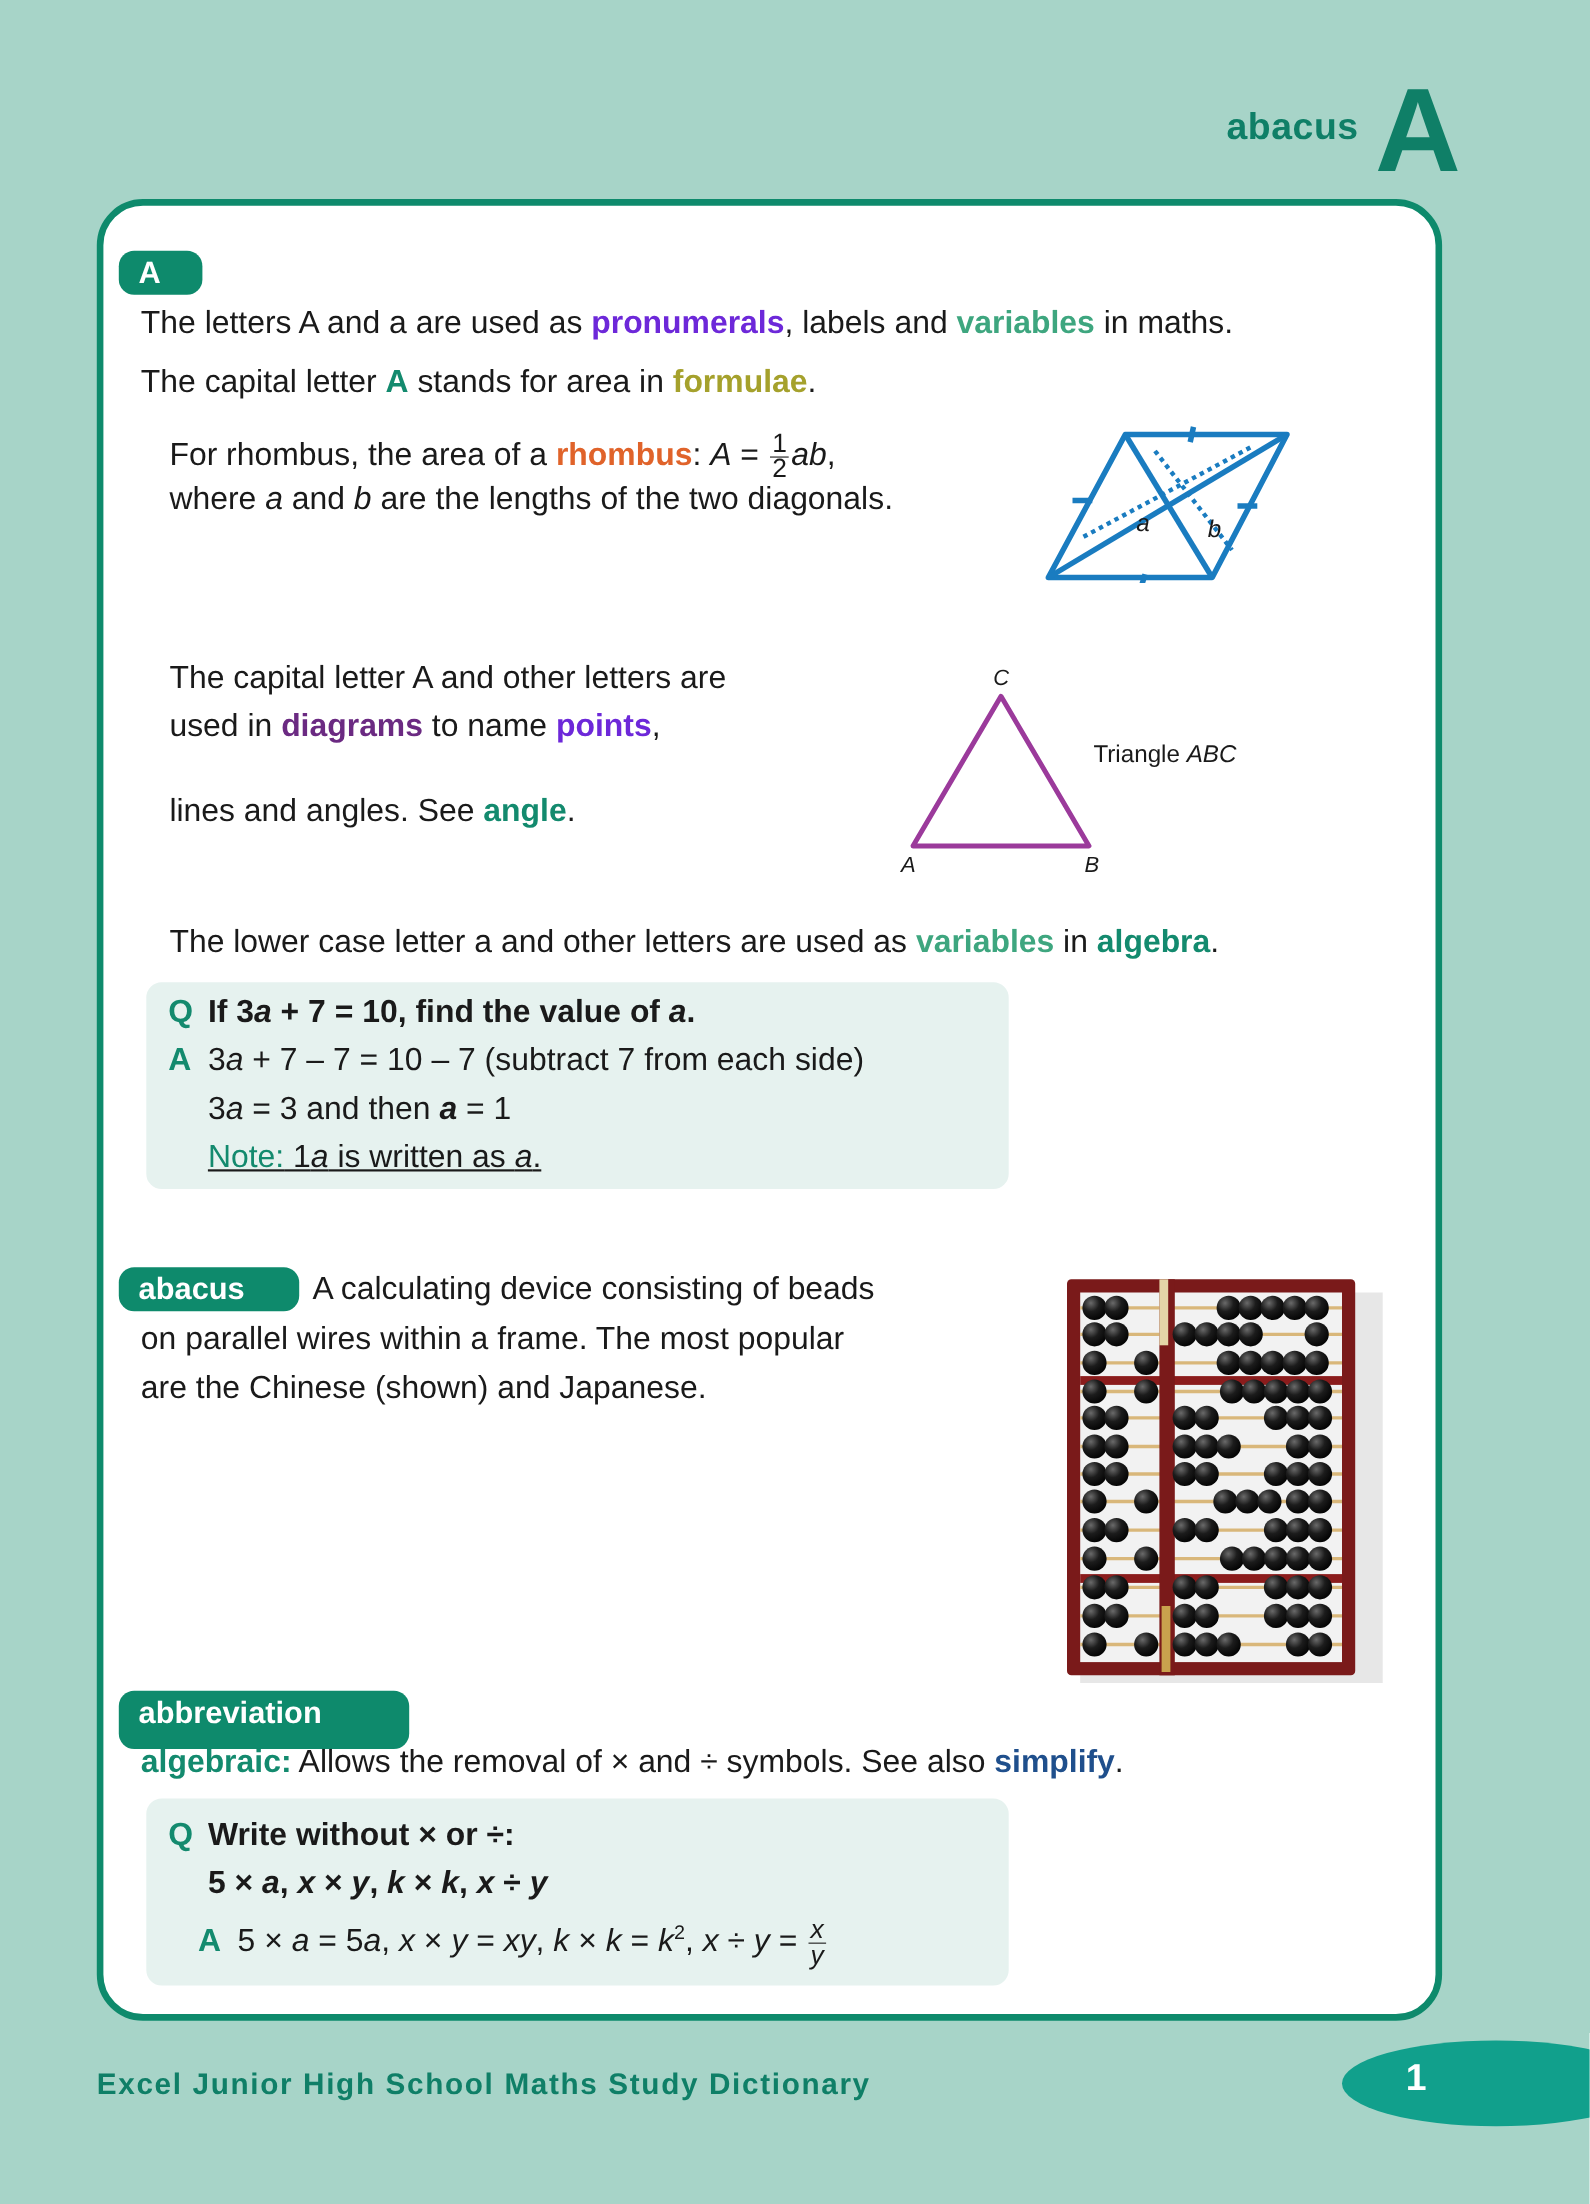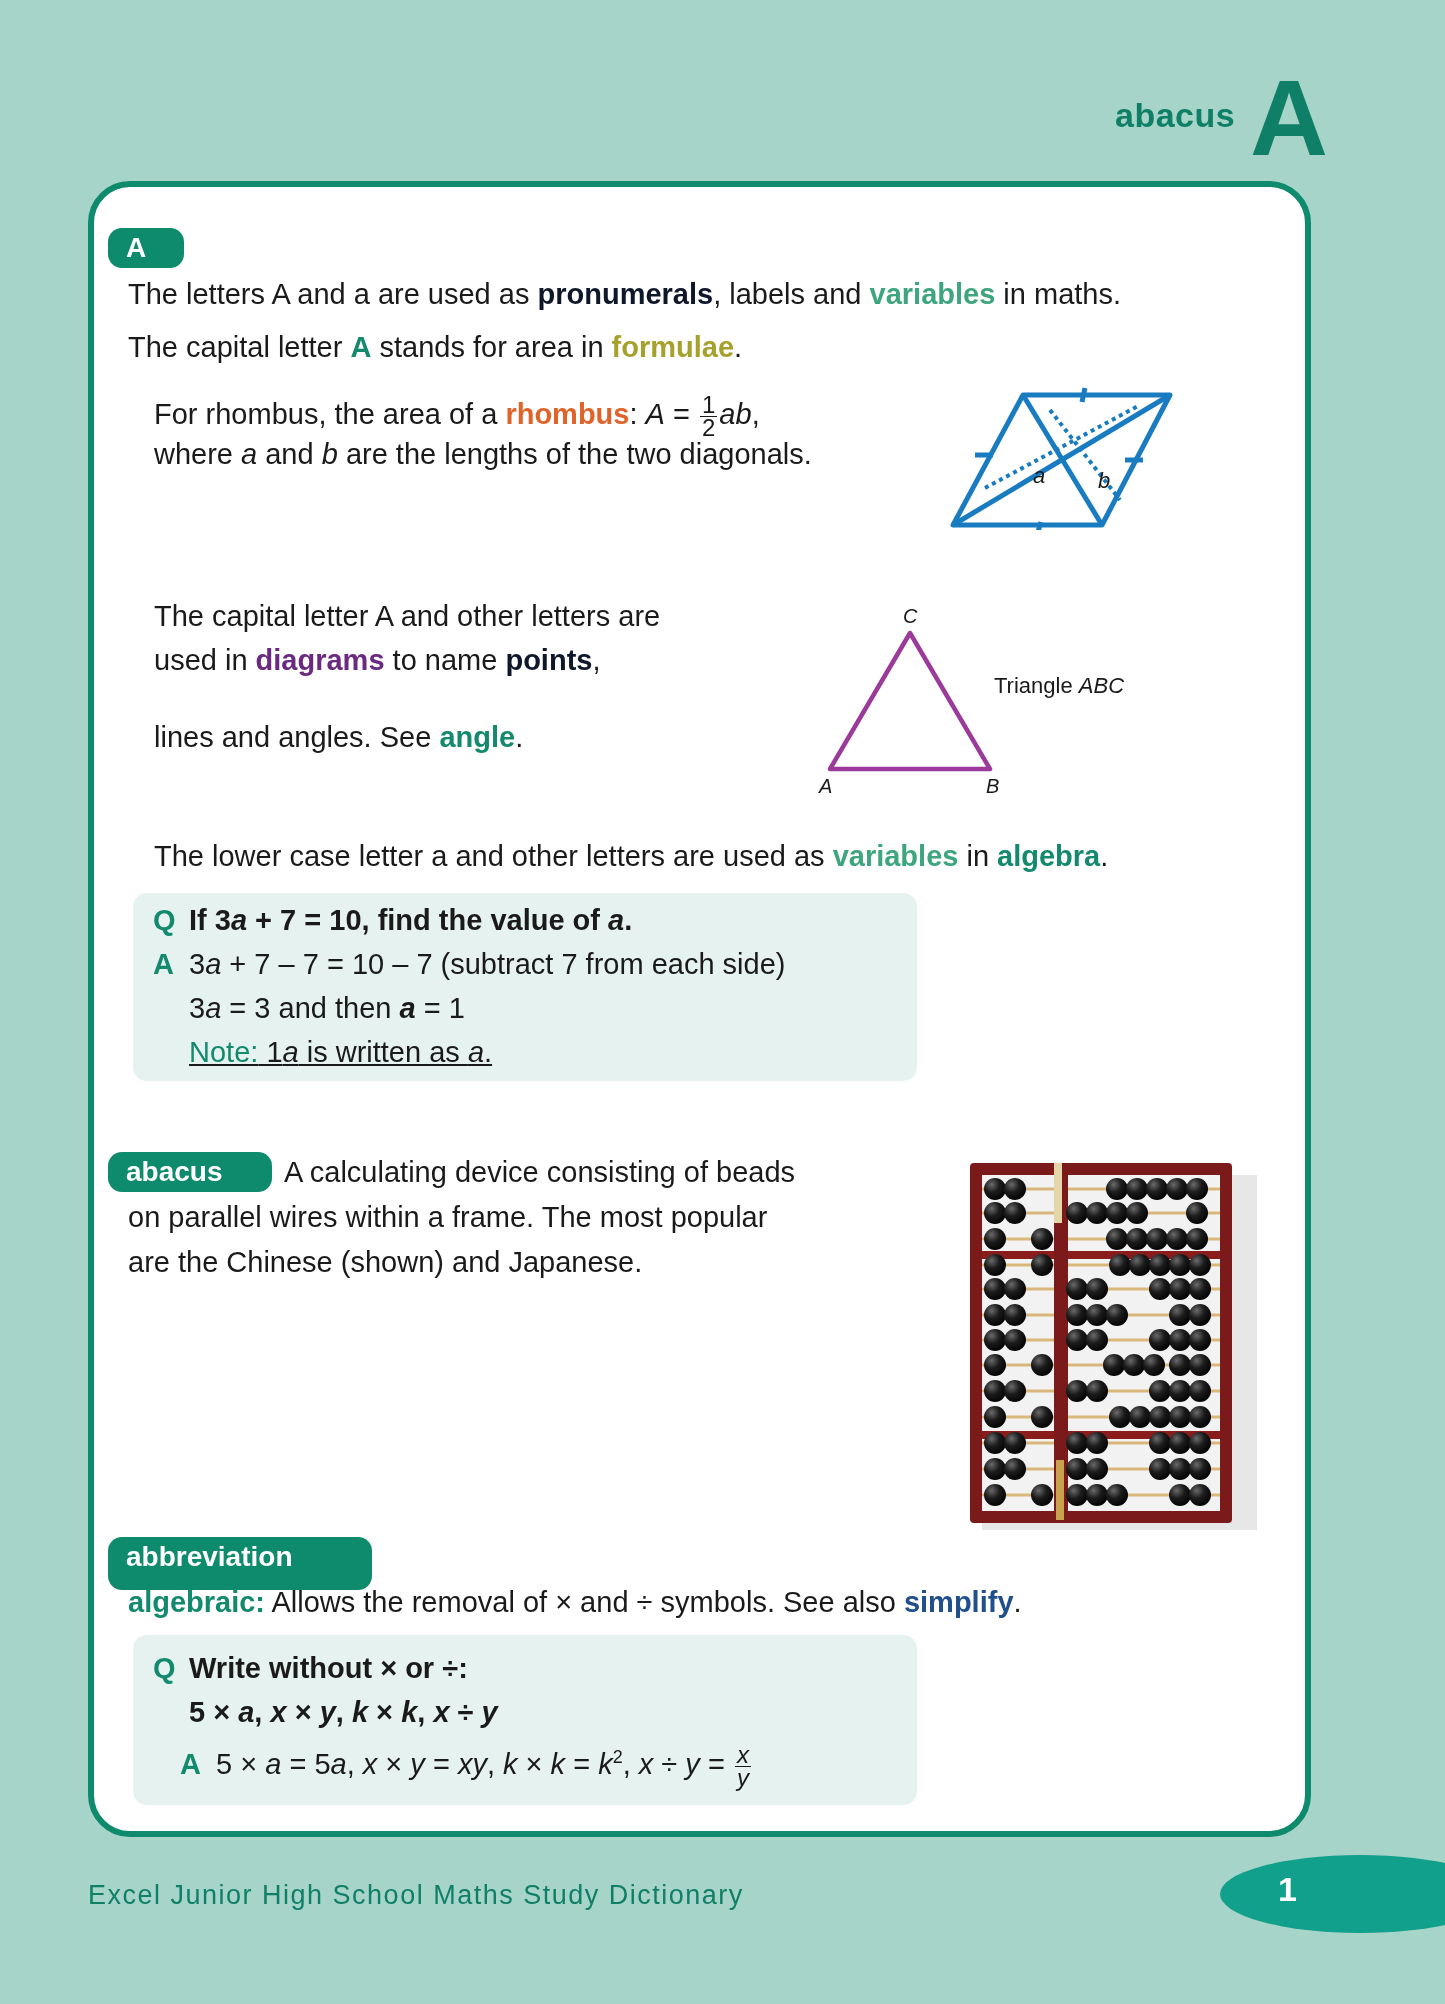--- a/index.html
+++ b/index.html
@@ -12,39 +12,39 @@
 
   .card {
     position:absolute; left:88px; top:181px; width:1223px; height:1656px;
     background:#fff; border:6px solid #0e8a6c; border-radius:42px; box-sizing:border-box;
   }
   .pill {
     position:absolute; background:#0e8a6c; color:#fff; font-weight:bold; border-radius:14px;
     font-size:28px; line-height:40px; padding:0 18px; box-sizing:border-box;
   }
   .txt { position:absolute; font-size:29px; line-height:44px; white-space:nowrap; }
-  .kw-blue { color:#0f172a; font-weight:bold; }
+  .kw-blue { color:#6d28d9; font-weight:bold; }
   .kw-green { color:#3ea67f; font-weight:bold; }
   .kw-teal { color:#138a6e; font-weight:bold; }
   .kw-olive { color:#a5a12c; font-weight:bold; }
   .kw-orange { color:#e0632a; font-weight:bold; }
   .kw-purple { color:#6b2a82; font-weight:bold;text-align:center; }
   .kw-navy { color:#1f4f8c; font-weight:bold; }
   i { font-style:italic; }
 
   .qa-box { position:absolute; background:#e6f2ef; border-radius:14px; }
   .qa-line { position:absolute; font-size:29px; line-height:44px; white-space:nowrap; }
   .q-mark, .a-mark { color:#138a6e; font-weight:bold; display:inline-block; width:36px; }
   .note { color:#138a6e; }
 
   .frac { display:inline-block; vertical-align:middle; text-align:center; font-size:24px; line-height:22px; margin:0 2px; }
   .frac span { display:block; }
   .frac .num { border-bottom:1.5px solid #1a1a1a; padding:0 2px; }
 
-  .footer-title { position:absolute; left:88px; top:1880px; font-size:27px; font-weight:normal; color:#0f7f67; letter-spacing:1.5px; }
+  .footer-title { position:absolute; left:88px; top:1880px; font-size:27px; font-weight:bold; color:#0f7f67; letter-spacing:1.5px; }
   .page-oval { position:absolute; left:1220px; top:1855px; width:280px; height:78px; background:#11a08c; border-radius:50%; }
   .page-num { position:absolute; left:1278px; top:1870px; font-size:34px; font-weight:bold; color:#fff; }
 </style>
 </head>
 <body>
 
 <div class="header-word">abacus</div>
 <div class="header-letter">A</div>
 
 <div class="card"></div>

